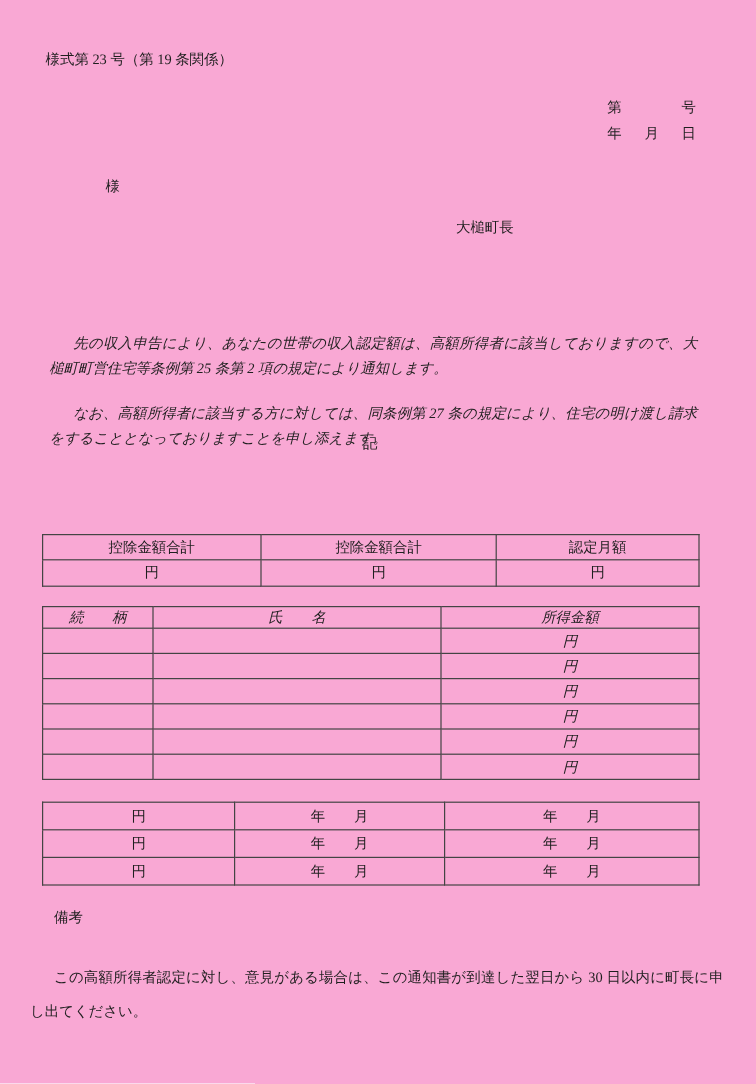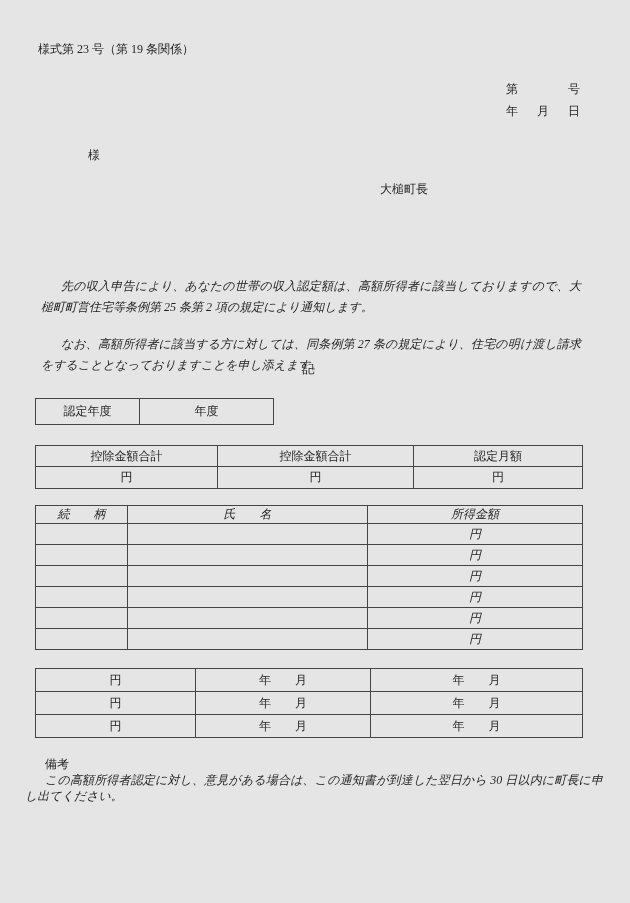--- a/index.html
+++ b/index.html
@@ -4,21 +4,21 @@
 <style>
   html, body {
     margin: 0;
     padding: 0;
     background: #fcfcfc;
   }
   .page {
     position: relative;
     width: 630px;
     height: 903px;
-    background: #e5e5e5;
+    background: #f9a8d4;
     color: #1f1f1f;
     font-family: "Liberation Serif", "DejaVu Serif", serif;
     font-size: 12px;
     overflow: hidden;
   }
   .abs { position: absolute; }
 
   .form-number { left: 38px; top: 41px; }
 
   .docno-line {
@@ -77,24 +77,23 @@
   .tbl-household { left: 35px; top: 505px; font-style: italic; }
   .tbl-household tr.hdr th { height: 17px; }
   .tbl-household tr.row td { height: 20px; }
 
   .tbl-rent { left: 35px; top: 668px; }
   .tbl-rent tr.hdr th { height: 20px; }
   .tbl-rent tr.row td { height: 22px; }
 
   .remarks-label { left: 45px; top: 756px; }
   .remarks-note {
-    left: 25px; top: 772px; width: 578px;
-    line-height: 16px; text-indent: 20px;
+    left: 25px; top: 800px; width: 578px;
+    line-height: 29px; text-indent: 20px;
     text-align: justify;
-    font-style: italic;
   }
   .remarks-note p { margin: 0; }
 </style>
 </head>
 <body>
 
 <div class="page">
 
   <div class="abs form-number">様式第 23 号（第 19 条関係）</div>
 
@@ -114,32 +113,20 @@
   <div class="abs sender">大槌町長</div>
 
 
   <div class="abs body-text">
     <p>先の収入申告により、あなたの世帯の収入認定額は、高額所得者に該当しておりますので、大槌町町営住宅等条例第 25 条第 2 項の規定により通知します。</p>
     <p>なお、高額所得者に該当する方に対しては、同条例第 27 条の規定により、住宅の明け渡し請求をすることとなっておりますことを申し添えます。</p>
   </div>
 
   <div class="abs record-marker">記</div>
 
-  <table class="abs tbl tbl-year">
-    <colgroup>
-        <col style="width:104px">
-        <col style="width:134px">
-      </colgroup>
-    <tbody>
-        <tr>
-      <td>認定年度</td>
-      <td class="unit-right">年度</td>
-    </tr>
-  </tbody>
-    </table>
 
   <table class="abs tbl tbl-amount">
     <colgroup>
         <col style="width:182px">
         <col style="width:196px">
         <col style="width:169px">
       </colgroup>
     <tbody>
         <tr class="hdr">
       <th>控除金額合計</th>

